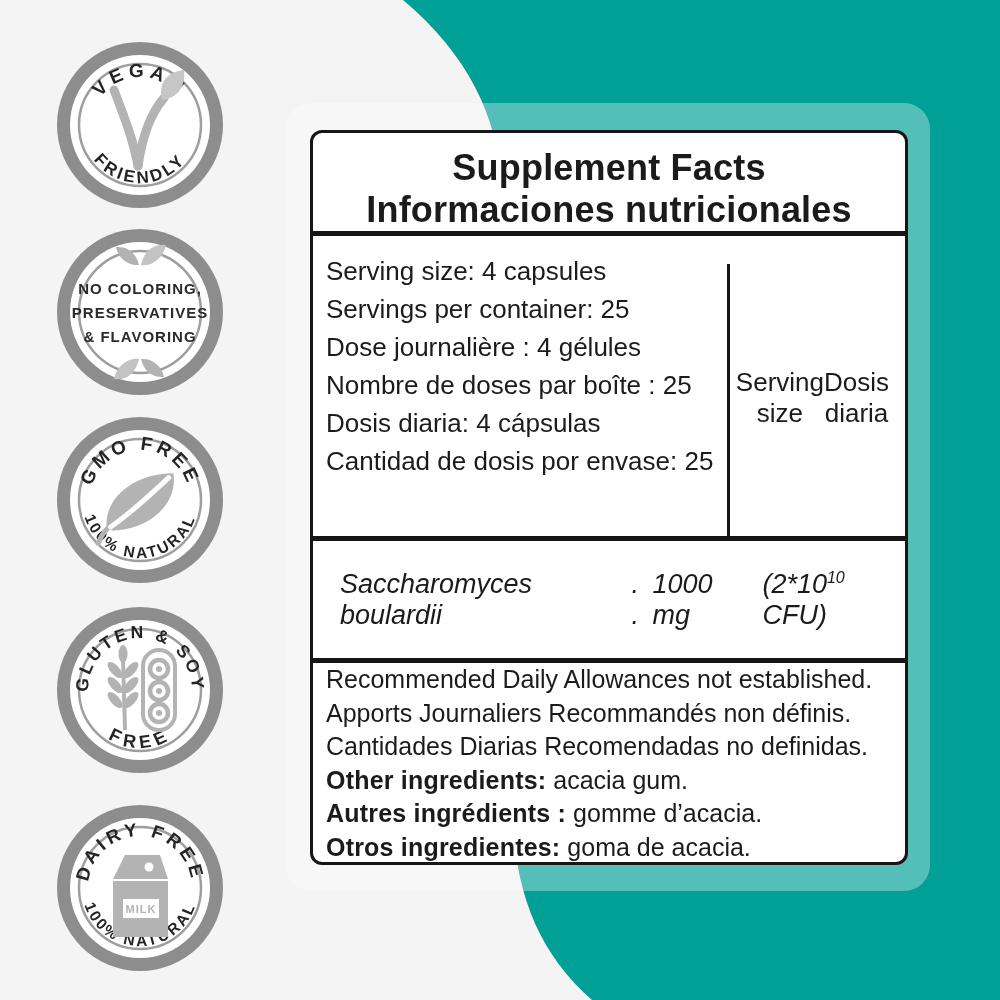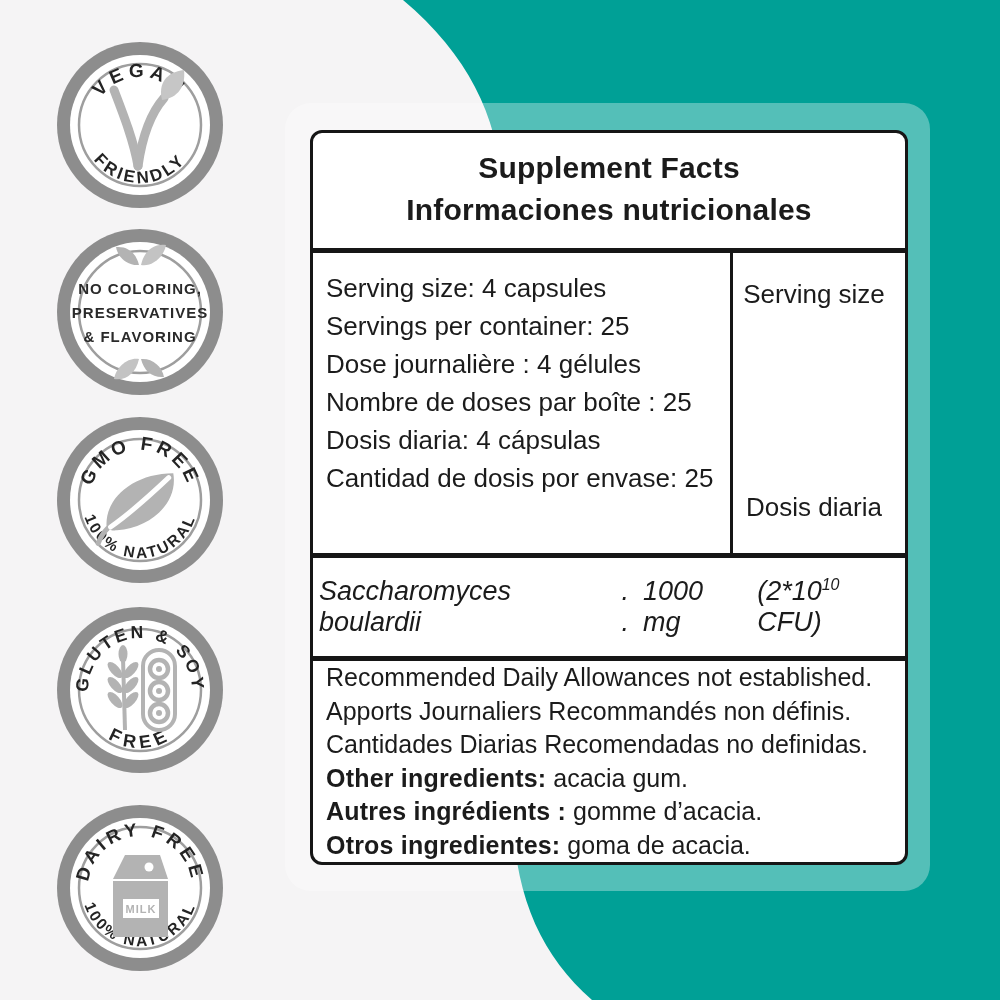--- a/index.html
+++ b/index.html
@@ -5,31 +5,31 @@
   html,body{margin:0;padding:0;}
   body{font-family:"Liberation Sans", sans-serif;}
   .stage{position:relative;width:1000px;height:1000px;background:#f5f4f5;overflow:hidden;}
   .teal-shape{position:absolute;left:0;top:0;width:1000px;height:1000px;}
   .card{position:absolute;left:285px;top:103px;width:645px;height:788px;
         background:rgba(255,255,255,0.33);border-radius:26px;}
   .panel{position:absolute;left:310px;top:130px;width:598px;height:735px;
          box-sizing:border-box;background:#ffffff;border:3px solid #161616;
          border-radius:12px;color:#1b1b1b;display:flex;flex-direction:column;}
   .panel-title{height:142px;box-sizing:border-box;padding-top:14px;text-align:center;
-               font-weight:bold;font-size:30px;line-height:42px;letter-spacing:0.2px;}
+               font-weight:bold;font-size:36px;line-height:42px;letter-spacing:0.2px;}
   .rule{height:5px;background:#161616;flex:none;}
   .serving{display:flex;height:300px;flex:none;}
   .serving-left{width:417px;box-sizing:border-box;padding:16px 0 0 13px;
                 font-size:26px;line-height:38px;}
   .serving-right{flex:1;box-sizing:border-box;border-left:3px solid #161616;
-                 display:flex;flex-direction:column;justify-content:space-between;
+                 display:flex;flex-direction:row;justify-content:space-between;
                  align-items:center;text-align:center;padding:26px 16px 30px 6px;
-                 font-size:26px;line-height:31px;}
-  .ingredient{height:98px;flex:none;display:flex;align-items:center;
-              padding-left:6px;font-size:27px;font-style:italic;}
+                 font-size:26px;line-height:31px;margin-top:28px;}
+  .ingredient{height:117px;flex:none;display:flex;align-items:center;
+              padding-left:6px;font-size:27px;font-style:italic;margin-left:21px;}
   .ingredient .gap{display:inline-block;width:14px;}
   .ingredient sup{font-size:16px;}
   .notes{flex:1;box-sizing:border-box;padding:0 0 0 13px;font-size:25px;line-height:33.5px;}
   .notes b{letter-spacing:0.2px;}
   .badge{position:absolute;left:55px;width:170px;height:170px;}
   .badge svg{display:block;}
   .arc-text{font-family:"Liberation Sans",sans-serif;font-weight:bold;fill:#242424;}
   .mini-lines{font-family:"Liberation Sans",sans-serif;font-weight:bold;fill:#2a2a2a;}
 </style>
 </head>

